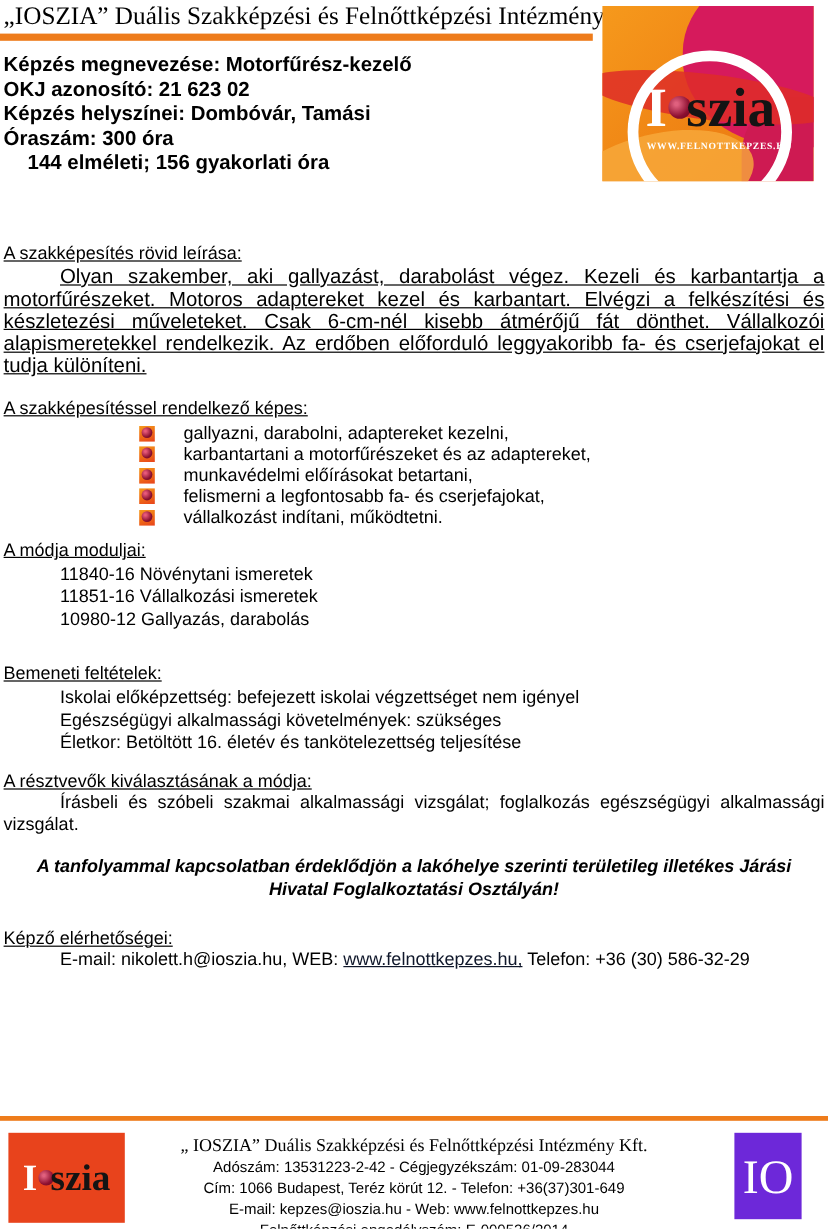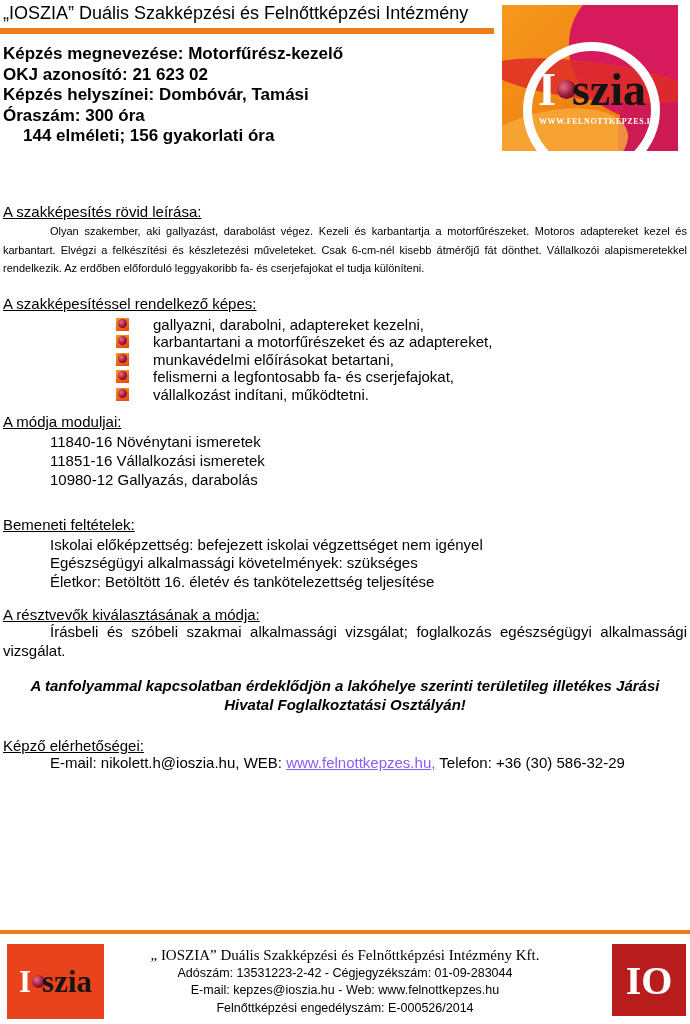--- a/index.html
+++ b/index.html
@@ -4,22 +4,22 @@
 <style>
   html,body{margin:0;padding:0;}
   body{
     width:690px;height:1024px;position:relative;background:#ffffff;
     font-family:"Liberation Sans","DejaVu Sans",sans-serif;color:#000;
     overflow:hidden;
   }
   
   .title{
     position:absolute;left:3px;top:1px;
-    font-family:Liberation Sans, sans-serif;
-    font-size:18px;line-height:24px;white-space:nowrap;
+    font-family:Liberation Serif, serif;
+    font-size:21px;line-height:24px;white-space:nowrap;
   }
   .header-rule{position:absolute;left:0;top:28px;width:494px;height:6px;background:#EE7C1B;}
   
   .logo{position:absolute;left:502px;top:5px;width:176px;height:146px;overflow:hidden;
     background:linear-gradient(135deg,#F6991C 0%,#EF8314 55%,#E97710 100%);}
   .logo-blob{position:absolute;left:38%;top:-24%;width:110%;height:105%;border-radius:48%;background:#D61A5C;}
   .logo-blob2{position:absolute;right:0;bottom:0;width:34%;height:48%;border-radius:70% 0 0 0;background:#CE1A52;}
   .logo-swoosh-red{position:absolute;left:-8%;top:39%;width:118%;height:26%;border-radius:50%;
     background:rgba(222,45,40,0.85);transform:rotate(7deg);}
   .logo-swoosh-light{position:absolute;left:-22%;bottom:-28%;width:95%;height:55%;border-radius:50%;
@@ -33,53 +33,53 @@
     background:radial-gradient(circle at 35% 35%,#e0607e 8%,#8d1031 60%,#5e0a20 100%);vertical-align:6px;}
   .logo-word .lszia{color:#141414;}
   .logo-url{position:absolute;left:37px;top:112px;color:#fff;font-size:8px;letter-spacing:0.6px;
     font-family:"Liberation Serif","DejaVu Serif",serif;font-weight:bold;}
   
   .course-info{position:absolute;left:3px;top:44px;font-weight:bold;font-size:17px;line-height:20.5px;}
   .course-info .indent{padding-left:20px;}
   
   .content{position:absolute;left:3px;top:203px;width:684px;}
   h2{font-size:15px;font-weight:normal;margin:0;text-decoration:underline;display:block;}
-  .sec-body{font-size:11px;line-height:18.6px;text-align:justify;margin:2px 0 0 0;text-indent:47px;}
+  .sec-body{font-size:17px;line-height:18.6px;text-align:justify;margin:2px 0 0 0;text-indent:47px;text-decoration:underline;}
   .cap-list{list-style:none;margin:4px 0 0 0;padding:0;}
   .cap-list li{display:flex;align-items:flex-start;padding-left:113px;line-height:17.5px;font-size:15px;}
   .bullet-icon{flex:0 0 13px;width:13px;height:13px;margin:2px 24px 0 0;position:relative;
     background:linear-gradient(160deg,#F59A1C 0%,#EF6A16 55%,#E8431C 100%);}
   .bullet-icon::after{content:'';position:absolute;left:2px;top:1px;width:9px;height:9px;border-radius:50%;
     background:radial-gradient(circle at 35% 35%,#E85A7A 8%,#8A1030 62%,#5C0A20 100%);}
   .plain-list{list-style:none;margin:3px 0 0 0;padding:0;font-size:15px;line-height:18.8px;}
   .plain-list li{padding-left:47px;}
   .sel-body{font-size:15px;line-height:18.6px;text-align:justify;margin:0;text-indent:47px;}
   .sec-caps{margin-top:17px;}
   .sec-modules{margin-top:10px;}
   .sec-entry{margin-top:26px;}
   .sec-selection{margin-top:14px;}
   .notice{margin:17px 10px 0 10px;font-size:15px;line-height:18.5px;font-weight:bold;font-style:italic;text-align:center;}
   .sec-contact{margin-top:23px;}
   .contact-line{font-size:15px;line-height:18.6px;margin:0;padding-left:47px;}
-  .contact-line .weblink{text-decoration:underline;color:#8b5cf6;}
+  .contact-line .weblink{text-decoration:underline;color:#0f172a;}
   
   .footer-rule{position:absolute;left:0;top:930px;width:690px;height:4px;background:#EE7C1B;}
   .footer-logo-left{position:absolute;left:7px;top:944px;width:97px;height:75px;background:#E8431C;
     display:flex;align-items:center;justify-content:center;
     font-family:"Liberation Serif","DejaVu Serif",serif;font-weight:bold;font-size:31px;}
   .footer-logo-left .li{color:#fff;}
   .footer-logo-left .ldot{display:inline-block;width:13px;height:13px;border-radius:50%;margin:0 -3px 0 1px;
     background:radial-gradient(circle at 35% 35%,#e0607e 8%,#8d1031 60%,#5e0a20 100%);vertical-align:4px;}
   .footer-logo-left .lszia{color:#141414;}
   .footer-center{position:absolute;left:110px;top:946px;width:470px;text-align:center;}
   .footer-company{font-family:"Liberation Serif","DejaVu Serif",serif;font-size:15px;line-height:19px;}
   .footer-line{font-size:12.5px;line-height:17.3px;}
-  .footer-logo-right{position:absolute;left:612px;top:944px;width:74px;height:72px;background:#b91c1c;
+  .footer-logo-right{position:absolute;left:612px;top:944px;width:56px;height:72px;background:#6d28d9;
     display:flex;align-items:center;justify-content:center;color:#fff;
-    font-family:"Liberation Serif","DejaVu Serif",serif;font-size:40px;font-weight:bold;}
+    font-family:"Liberation Serif","DejaVu Serif",serif;font-size:40px;}
 </style>
 </head>
 <body>
 
 <div class="title">„IOSZIA” Duális Szakképzési és Felnőttképzési Intézmény</div>
 <div class="header-rule"></div>
 
 <div class="logo">
   <div class="logo-blob"></div>
   <div class="logo-blob2"></div>
@@ -167,19 +167,20 @@
 
 <div class="footer-logo-left">
     <span class="li">I</span>
     <span class="ldot"></span>
     <span class="lszia">szia</span>
   </div>
 
 <div class="footer-center">
   <div class="footer-company">„ IOSZIA” Duális Szakképzési és Felnőttképzési Intézmény Kft.</div>
   <div class="footer-line">Adószám: 13531223-2-42 - Cégjegyzékszám: 01-09-283044</div>
+  <div class="footer-line">Cím: 1066 Budapest, Teréz körút 12. - Telefon: +36(37)301-649</div>
   <div class="footer-line">E-mail: kepzes@ioszia.hu - Web: www.felnottkepzes.hu</div>
   <div class="footer-line">Felnőttképzési engedélyszám: E-000526/2014</div>
 </div>
 
 <div class="footer-logo-right">
     <span>IO</span>
   </div>
 
 </body></html>

